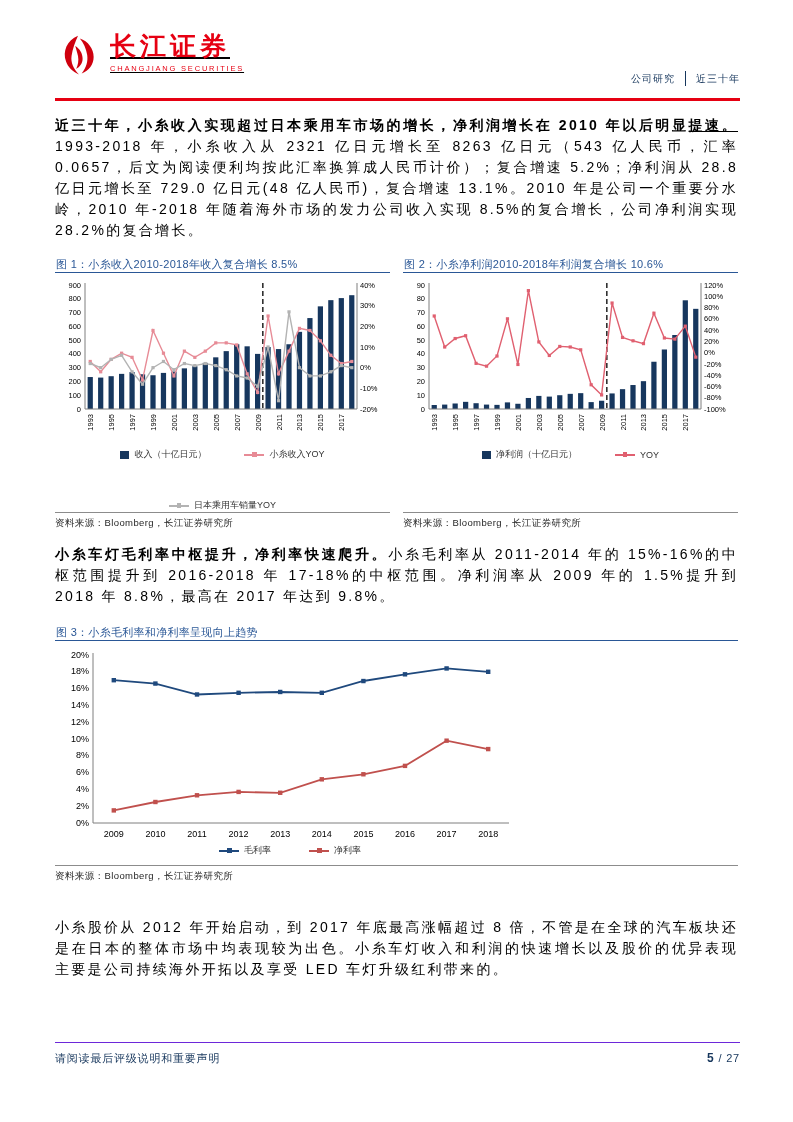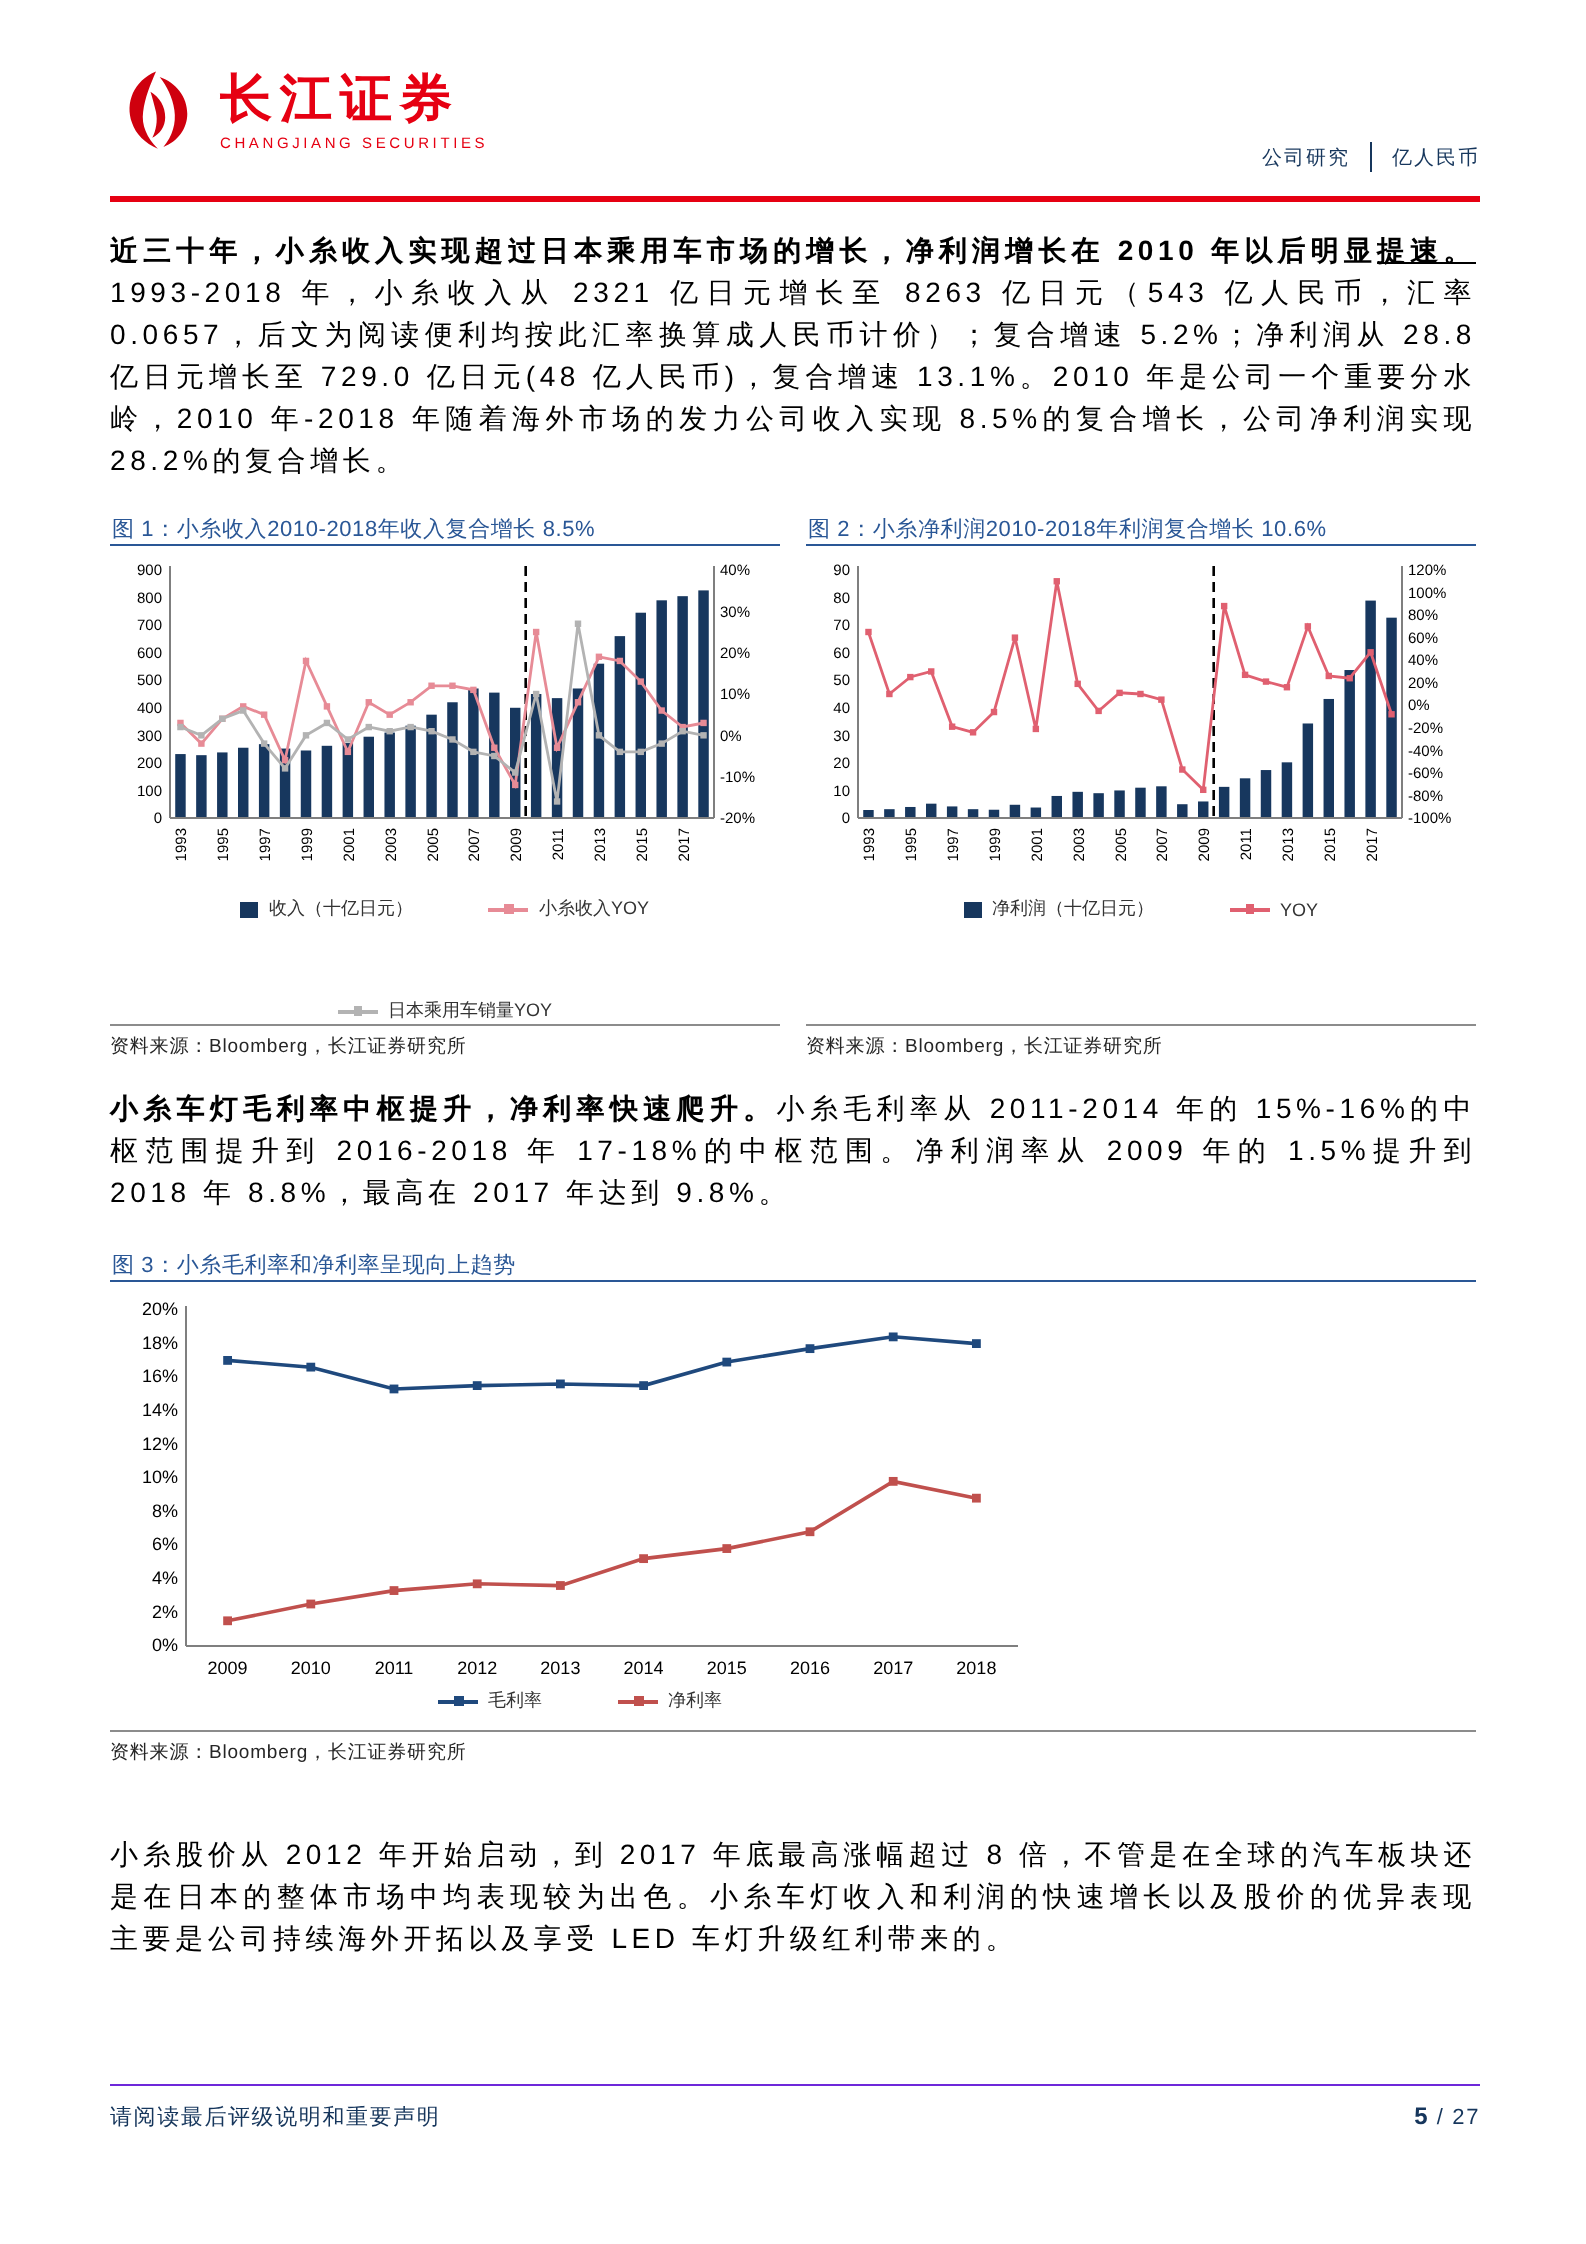--- a/index.html
+++ b/index.html
@@ -2,21 +2,21 @@
 <html style="--brand-red: #e60012; --navy: #16365c; --chart-title-blue: #2a5796;"><head>
 <meta charset="utf-8">
 <style>
   *{margin:0;padding:0;box-sizing:border-box;}
   html,body{background:#ffffff;}
   body{font-family:"Liberation Sans","DejaVu Sans",sans-serif;}
   .page{position:relative;width:793px;height:1122px;margin:0 auto;background:#fff;overflow:hidden;}
 
   
   .header{display:flex;align-items:center;padding:26px 53px 0 55px;}
-  .logo{display:flex;align-items:center;gap:9px;}
+  .logo{display:flex;align-items:flex-start;gap:9px;text-decoration:underline;}
   .logo-mark{width:46px;height:46px;flex:0 0 auto;}
   .brand-cn{font-family:"Liberation Serif","DejaVu Serif",serif;font-size:26px;font-weight:bold;color:var(--brand-red,#cf000e);letter-spacing:4px;line-height:1.1;}
   .brand-en{font-size:7.5px;color:var(--brand-red,#cf000e);letter-spacing:1.8px;margin-top:2px;}
   .doc-type{margin-left:auto;display:flex;align-items:flex-end;font-size:10px;color:var(--navy,#16365c);letter-spacing:1px;align-self:center;margin-top:45px;}
   .doc-type .sep{width:1px;height:15px;background:var(--navy,#16365c);margin:0 10px;}
   .red-rule{height:3px;background:var(--brand-red,#e60012);margin:12px 53px 0 55px;}
 
   
   h1{margin:28px 55px 0;font-size:20px;font-weight:bold;color:var(--brand-red,#e60012);letter-spacing:1px;}
   .para{margin:14px 55px 0;font-size:14px;line-height:21px;letter-spacing:2.3px;text-align:justify;color:#000;}
@@ -55,21 +55,21 @@
         <path fill="#cf000e" d="M22 14 C27 17 30 22 30 28 C30 33 27 37 23 39 C25 35 26 30 25 25 C24 21 23 17 22 14 Z"></path>
       </svg>
       <div class="logo-text">
         <div class="brand-cn">长江证券</div>
         <div class="brand-en">CHANGJIANG SECURITIES</div>
       </div>
     </div>
     <div class="doc-type">
       <span>公司研究</span>
       <span class="sep"></span>
-      <span>亿人民币</span>
+      <span>近三十年</span>
     </div>
   </div>
   <div class="red-rule"></div>
 
 
   <p class="para"><strong>近三十年，小糸收入实现超过日本乘用车市场的增长，净利润增长在 2010 年以后明显</strong><strong class="u">提速。</strong><span>1993-2018 年，小糸收入从 2321 亿日元增长至 8263 亿日元（543 亿人民币，汇率 0.0657，后文为阅读便利均按此汇率换算成人民币计价）；复合增速 5.2%；净利润从 28.8 亿日元增长至 729.0 亿日元(48 亿人民币)，复合增速 13.1%。2010 年是公司一个重要分水岭，2010 年-2018 年随着海外市场的发力公司收入实现 8.5%的复合增长，公司净利润实现 28.2%的复合增长。</span></p>
 
   <div class="charts-row">
     <div class="chart-box">
       <div class="chart-title">图 1：小糸收入2010-2018年收入复合增长 8.5%</div>

